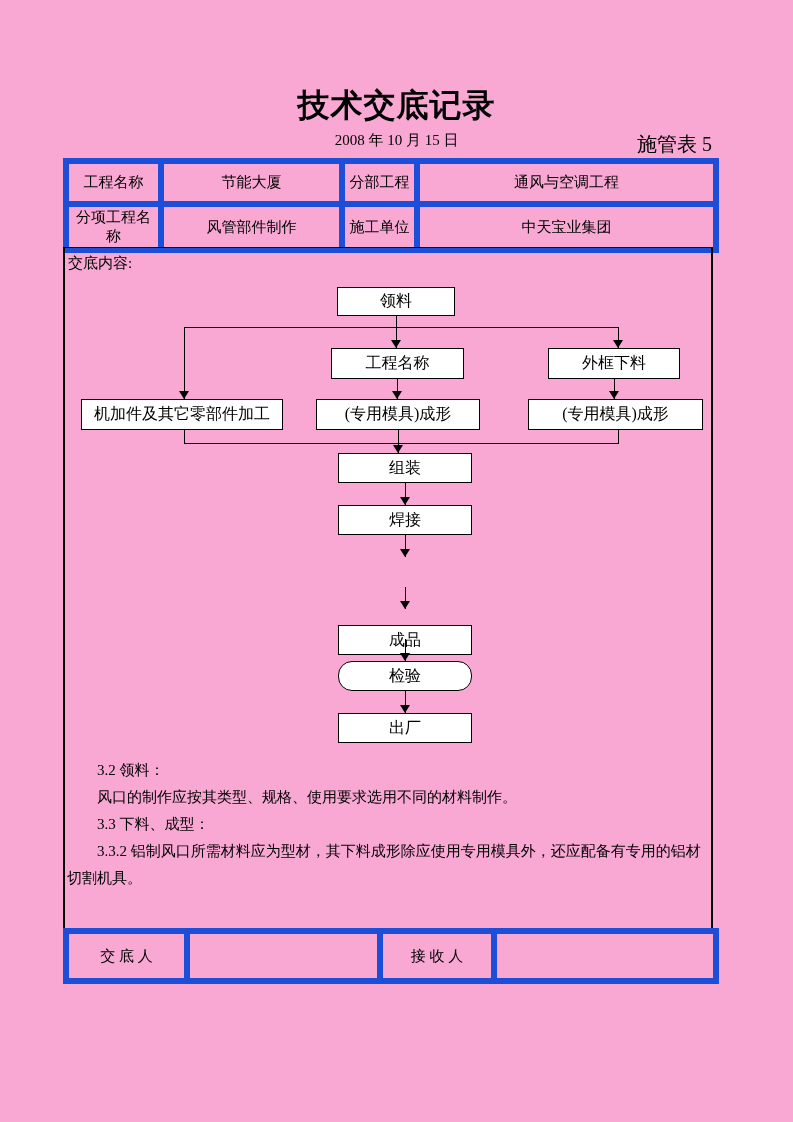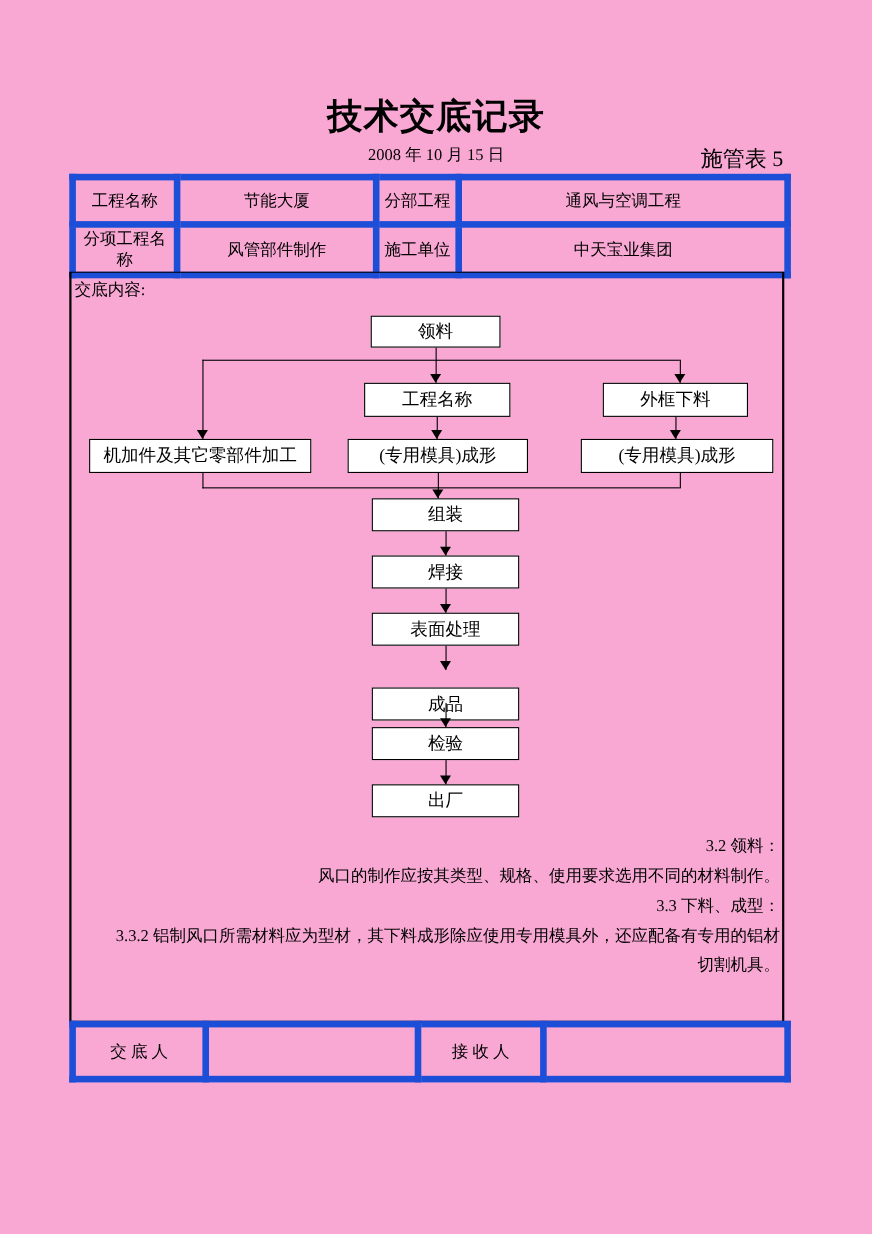--- a/index.html
+++ b/index.html
@@ -37,21 +37,21 @@
     display:flex; align-items:center; justify-content:center;
     font-size:16px; text-align:left; white-space:nowrap;
   }
   .vline { position:absolute; width:1px; background:#000; }
   .hline { position:absolute; height:1px; background:#000; }
   .arr-down {
     position:absolute; width:0; height:0;
     border-left:5px solid transparent; border-right:5px solid transparent;
     border-top:8px solid #000;
   }
-  .paras { position:absolute; left:67px; top:757px; width:642px; font-size:15px; line-height:27px;text-align:right; }
+  .paras { position:absolute; left:67px; top:757px; width:642px; font-size:15px; line-height:27px; }
   .paras p { text-indent:30px; }
 </style>
 </head>
 <body>
 
 <div class="page">
 
   <div class="abs doc-title">技术交底记录</div>
   <div class="abs date-line">2008 年 10 月 15 日</div>
   <div class="abs form-code">施管表 5</div>
@@ -83,23 +83,22 @@
   <div class="abs section-label">交底内容:</div>
 
   <div class="fc-box" style="left:337px;top:287px;width:118px;height:29px;">领料</div>
   <div class="fc-box" style="left:331px;top:348px;width:133px;height:31px;">工程名称</div>
   <div class="fc-box" style="left:548px;top:348px;width:132px;height:31px;">外框下料</div>
   <div class="fc-box" style="left:81px;top:399px;width:202px;height:31px;">机加件及其它零部件加工</div>
   <div class="fc-box" style="left:316px;top:399px;width:164px;height:31px;">(专用模具)成形</div>
   <div class="fc-box" style="left:528px;top:399px;width:175px;height:31px;">(专用模具)成形</div>
   <div class="fc-box" style="left:338px;top:453px;width:134px;height:30px;">组装</div>
   <div class="fc-box" style="left:338px;top:505px;width:134px;height:30px;">焊接</div>
-  <div class="fc-box" style="left:338px;top:557px;width:134px;height:30px;">表面处理</div>
   <div class="fc-box" style="left:338px;top:609px;width:134px;height:30px;margin-top:16px;">成品</div>
-  <div class="fc-box" style="left:338px;top:661px;width:134px;height:30px;">检验</div>
+  <div class="fc-box" style="left:338px;top:661px;width:134px;height:30px;border-radius:14px;">检验</div>
   <div class="fc-box" style="left:338px;top:713px;width:134px;height:30px;">出厂</div>
 
   <div class="vline" style="left:396px;top:316px;height:32px;"></div>
   <div class="hline" style="left:184px;top:327px;width:434px;"></div>
   <div class="vline" style="left:184px;top:327px;height:72px;"></div>
   <div class="vline" style="left:618px;top:327px;height:21px;"></div>
   <div class="vline" style="left:397px;top:379px;height:20px;"></div>
   <div class="vline" style="left:614px;top:379px;height:20px;"></div>
   <div class="vline" style="left:184px;top:430px;height:14px;"></div>
   <div class="vline" style="left:618px;top:430px;height:14px;"></div>

